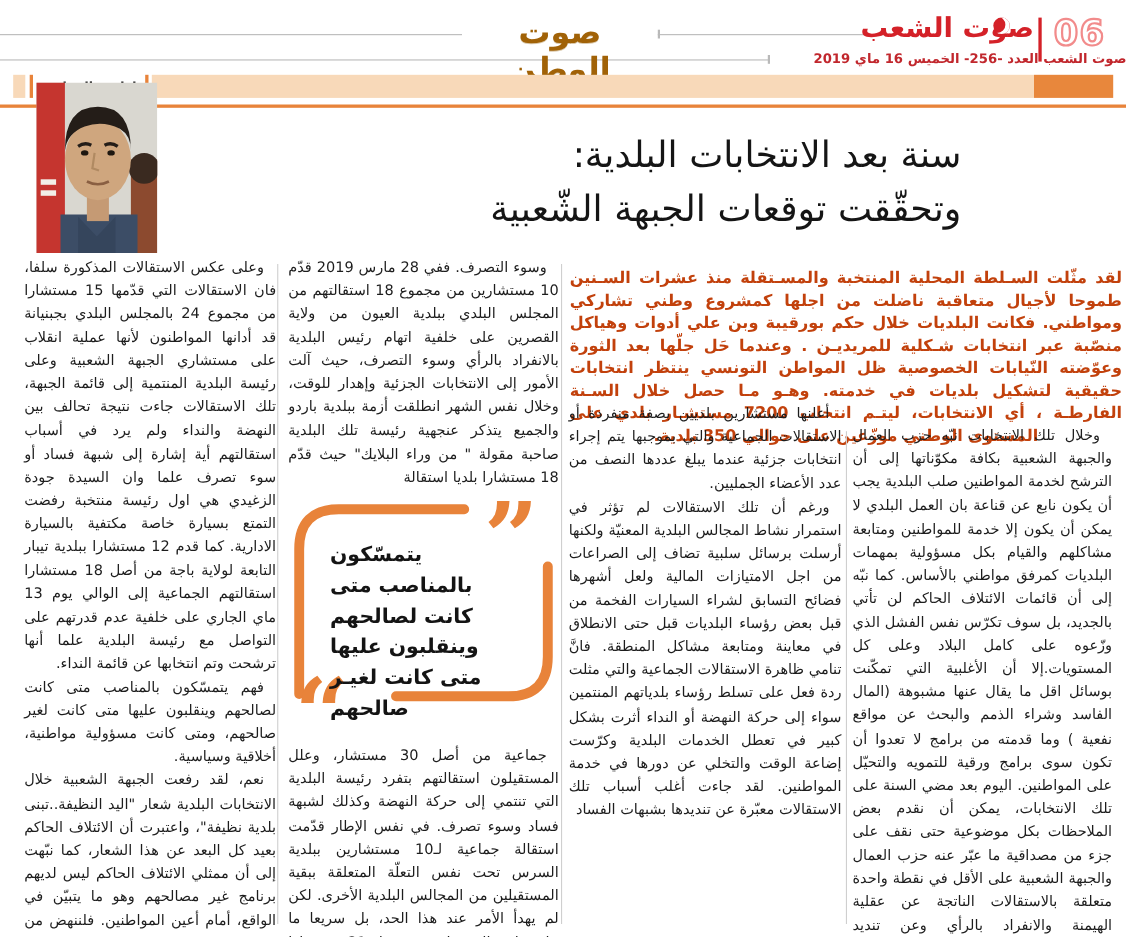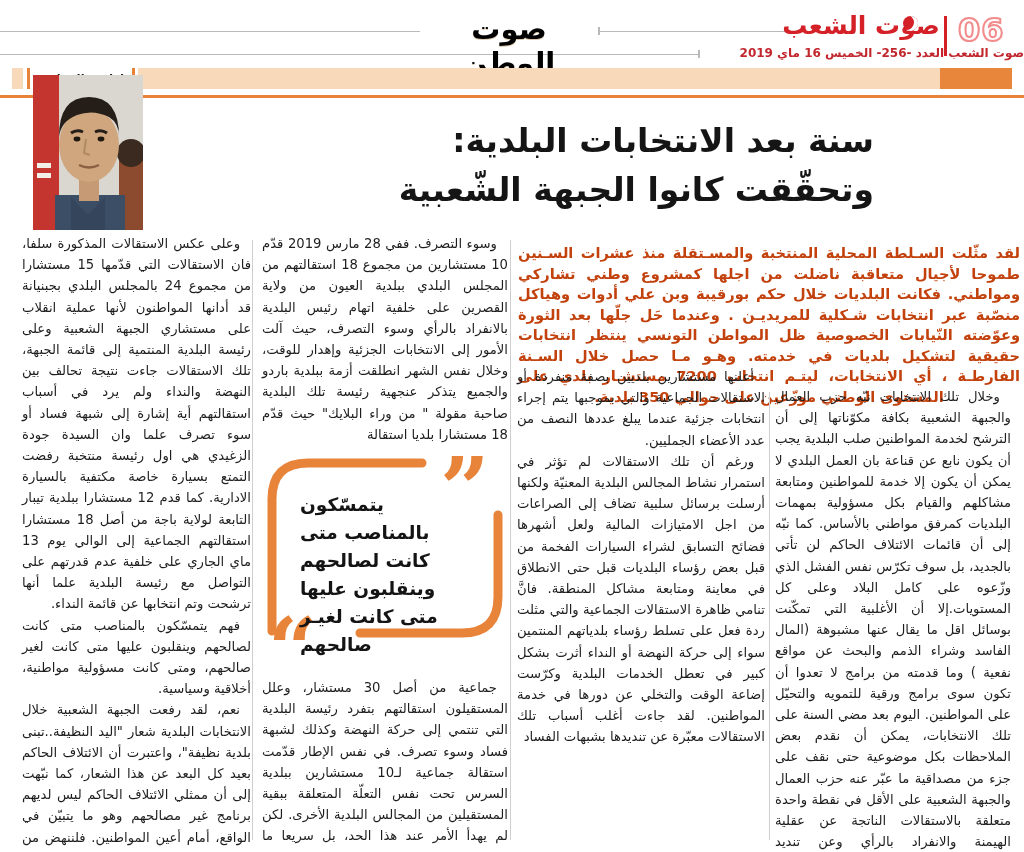--- a/index.html
+++ b/index.html
@@ -23,21 +23,21 @@
   .crescent-badge{
     position:absolute;top:16px;left:903px;width:15px;height:15px;border-radius:50%;
     background:#d42128;box-shadow:inset -4px -1px 0 0 #ffffff;
   }
   .edition{
     position:absolute;top:46px;left:812px;width:212px;text-align:left;
     font-size:12px;font-weight:bold;color:#c1272d;white-space:nowrap;
   }
   .section-title{
     position:absolute;top:12px;left:424px;width:170px;text-align:center;
-    font-size:29px;font-weight:bold;color:#000000;
+    font-size:29px;font-weight:bold;color:#a16207;
     text-shadow:0 1px 0 rgba(150,100,20,.35);
   }
   .hline{position:absolute;height:1px;background:#b9b9b9;}
   .hline.r{top:31px;left:598px;width:208px;}
   .hline.l1{top:31px;left:0;width:420px;}
   .hline.l2{top:54px;left:0;width:700px;}
   .tick{position:absolute;width:2px;height:8px;background:#b9b9b9;}
   .tick.t1{top:27px;left:598px;}
   .tick.t2{top:50px;left:698px;}
   
@@ -52,21 +52,21 @@
     font-size:11.5px;font-weight:bold;color:#222;white-space:nowrap;direction:rtl;
   }
   .bar-long{flex:1;background:#f8d9b9;margin-left:3px;}
   .bar-dark{width:72px;background:#e8873c;}
   .orange-rule{position:absolute;top:95px;left:0;width:1024px;height:3px;background:#e8833a;}
   
   .photo{position:absolute;top:75px;left:33px;width:110px;height:155px;z-index:5;}
   
   .headline{
     position:absolute;top:116px;right:150px;width:730px;text-align:right;
-    color:#151515;font-weight:bold;line-height:49px;font-size:33px;
+    color:#151515;font-weight:normal;line-height:49px;font-size:33px;
   }
   .headline .hl2{letter-spacing:-.5px;}
   
   .lead{
     position:absolute;top:233px;left:508px;width:502px;height:150px;margin:10px;
     font-size:14.6px;font-weight:bold;line-height:20.5px;color:#c2410c;
     text-align:justify;text-align-last:center;
   }
   
   .bodycol{position:absolute;font-size:13.2px;line-height:21.2px;color:#1d1d1d;text-align:justify;}
@@ -140,21 +140,21 @@
       <path d="M62 57 Q68 54 74 58" stroke="#241d18" stroke-width="3" fill="none"></path>
       <ellipse cx="44" cy="64" rx="3.4" ry="2.4" fill="#1e1710"></ellipse>
       <ellipse cx="68" cy="64" rx="3.4" ry="2.4" fill="#1e1710"></ellipse>
       <path d="M53 64 L51 78 L57 80" stroke="#b08a62" stroke-width="2" fill="none"></path>
       <path d="M46 90 Q56 95 66 90" stroke="#8a5f42" stroke-width="2.4" fill="none"></path>
     </svg>
   </div>
 
   <div class="headline">
     <span class="hl1">سنة بعد الانتخابات البلدية:</span><br>
-    <span class="hl2">وتحقّقت كانوا الجبهة الشّعبية</span>
+    <span class="hl2">وتحقّقت توقعات الجبهة الشّعبية</span>
   </div>
 
   <p class="lead">لقد مثّلت السـلطة المحلية المنتخبة والمسـتقلة منذ عشرات السـنين طموحا لأجيال متعاقبة ناضلت من اجلها كمشروع وطني تشاركي ومواطني. فكانت البلديات خلال حكم بورقيبة وبن علي أدوات وهياكل منصّبة عبر انتخابات شـكلية للمريديـن . وعندما حَل جلّها بعد الثورة وعوّضته النّيابات الخصوصية ظل المواطن التونسي ينتظر انتخابات حقيقية لتشكيل بلديات في خدمته. وهـو مـا حصل خلال السـنة الفارطـة ، أي الانتخابات، ليتـم انتخاب 7200 مستشـار بلدي على المستوى الوطني موزّعين على حوالي 350 بلدية.</p>
 
   <div class="vsep s1"></div>
   <div class="vsep s2"></div>
   <div class="vsep s3"></div>
 
   <div class="bodycol col1">
     <p>وخلال تلك الانتخابات نبّه حزب العمال والجبهة الشعبية بكافة مكوّناتها إلى أن الترشح لخدمة المواطنين صلب البلدية يجب أن يكون نابع عن قناعة بان العمل البلدي لا يمكن أن يكون إلا خدمة للمواطنين ومتابعة مشاكلهم والقيام بكل مسؤولية بمهمات البلديات كمرفق مواطني بالأساس. كما نبّه إلى أن قائمات الائتلاف الحاكم لن تأتي بالجديد، بل سوف تكرّس نفس الفشل الذي وزّعوه على كامل البلاد وعلى كل المستويات.إلا أن الأغلبية التي تمكّنت بوسائل اقل ما يقال عنها مشبوهة (المال الفاسد وشراء الذمم والبحث عن مواقع نفعية ) وما قدمته من برامج لا تعدوا أن تكون سوى برامج ورقية للتمويه والتحيّل على المواطنين. اليوم بعد مضي السنة على تلك الانتخابات، يمكن أن نقدم بعض الملاحظات بكل موضوعية حتى نقف على جزء من مصداقية ما عبّر عنه حزب العمال والجبهة الشعبية على الأقل في نقطة واحدة متعلقة بالاستقالات الناتجة عن عقلية الهيمنة والانفراد بالرأي وعن تنديد بممارسات متصلة بشبهة فساد أو سوء تصرف أو تحويل البلدية إلى أداة وظيفية لأحزاب الأغلبية الحاكمة. ونقصد بالاستقالات المتتالية تلك التي</p>

